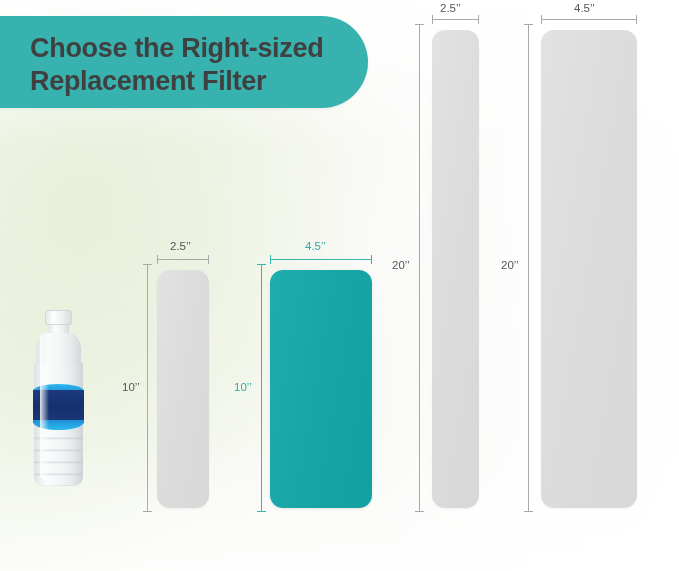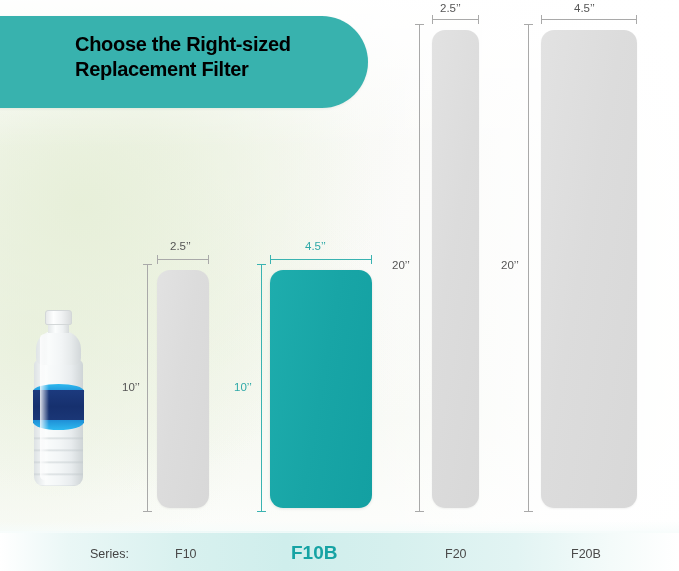--- a/index.html
+++ b/index.html
@@ -52,27 +52,26 @@
     height: 92px;
     background: #38b2ae;
     border-radius: 0 46px 46px 0;
     box-shadow: 0 1px 3px rgba(0,0,0,0.06);
   }
   .banner-title {
     position: absolute;
     left: 56px;
     top: 16px;
     width: 310px;
-    color: #000000;
-    font-size: 20px;
+    color: #404040;
+    font-size: 27px;
     font-weight: bold;
     line-height: 1.24;
     letter-spacing: -0.3px;
     white-space: pre-line;
-    margin-left: 45px;
   }
 
   
   .series-strip {
     position: absolute;
     left: 0;
     bottom: 0;
     width: 679px;
     height: 40px;
     background: linear-gradient(90deg,
@@ -318,21 +317,14 @@
     <span class="tick right"></span>
   </div>
   <div class="dim-text" style="left:574px; top:2px;">4.5’’</div>
 
   <div class="dim-v" style="left:528px; top:24px; height:488px;">
     <span class="tick top"></span>
     <span class="tick bottom"></span>
   </div>
   <div class="dim-text" style="left:501px; top:259px;">20’’</div>
 
-  <div class="series-strip">
-    <div class="series-label caption">Series:</div>
-    <div class="series-label s0">F10</div>
-    <div class="series-label s1">F10B</div>
-    <div class="series-label s2">F20</div>
-    <div class="series-label s3">F20B</div>
-  </div>
 
 </div>
 
 </body></html>

